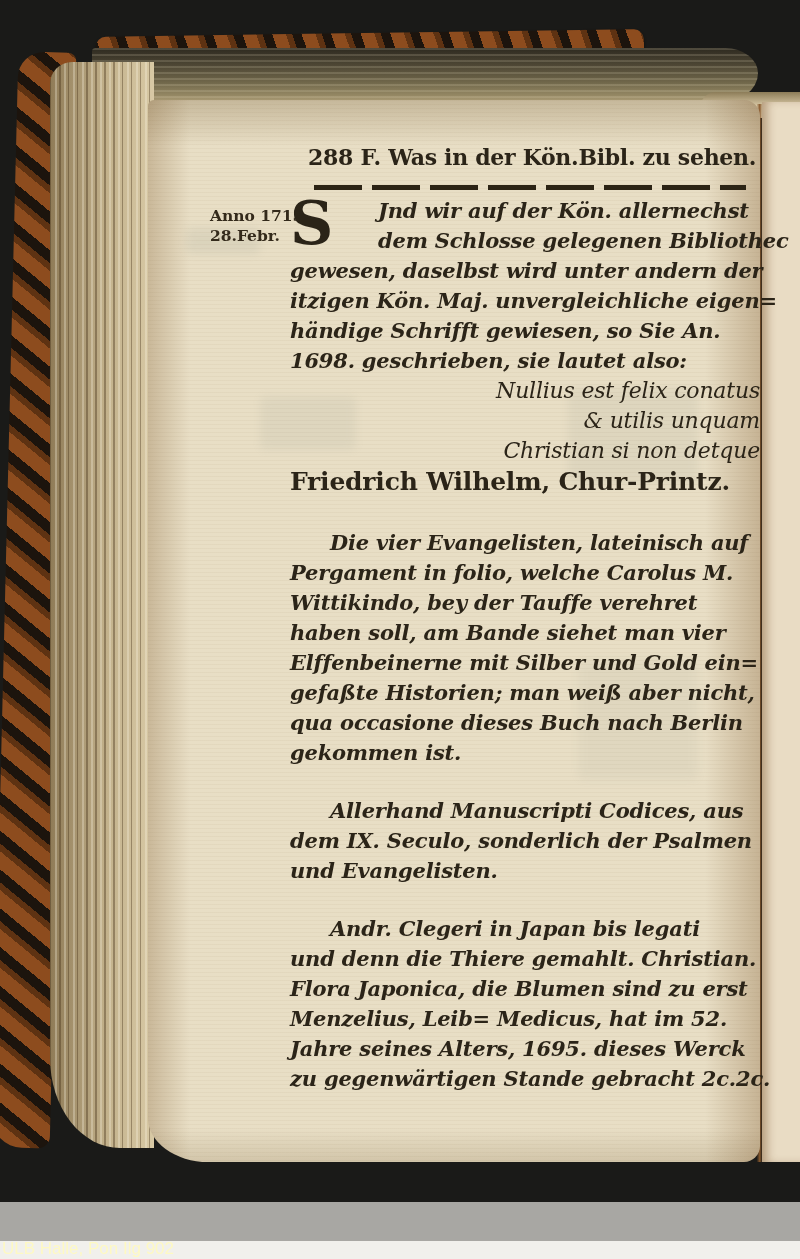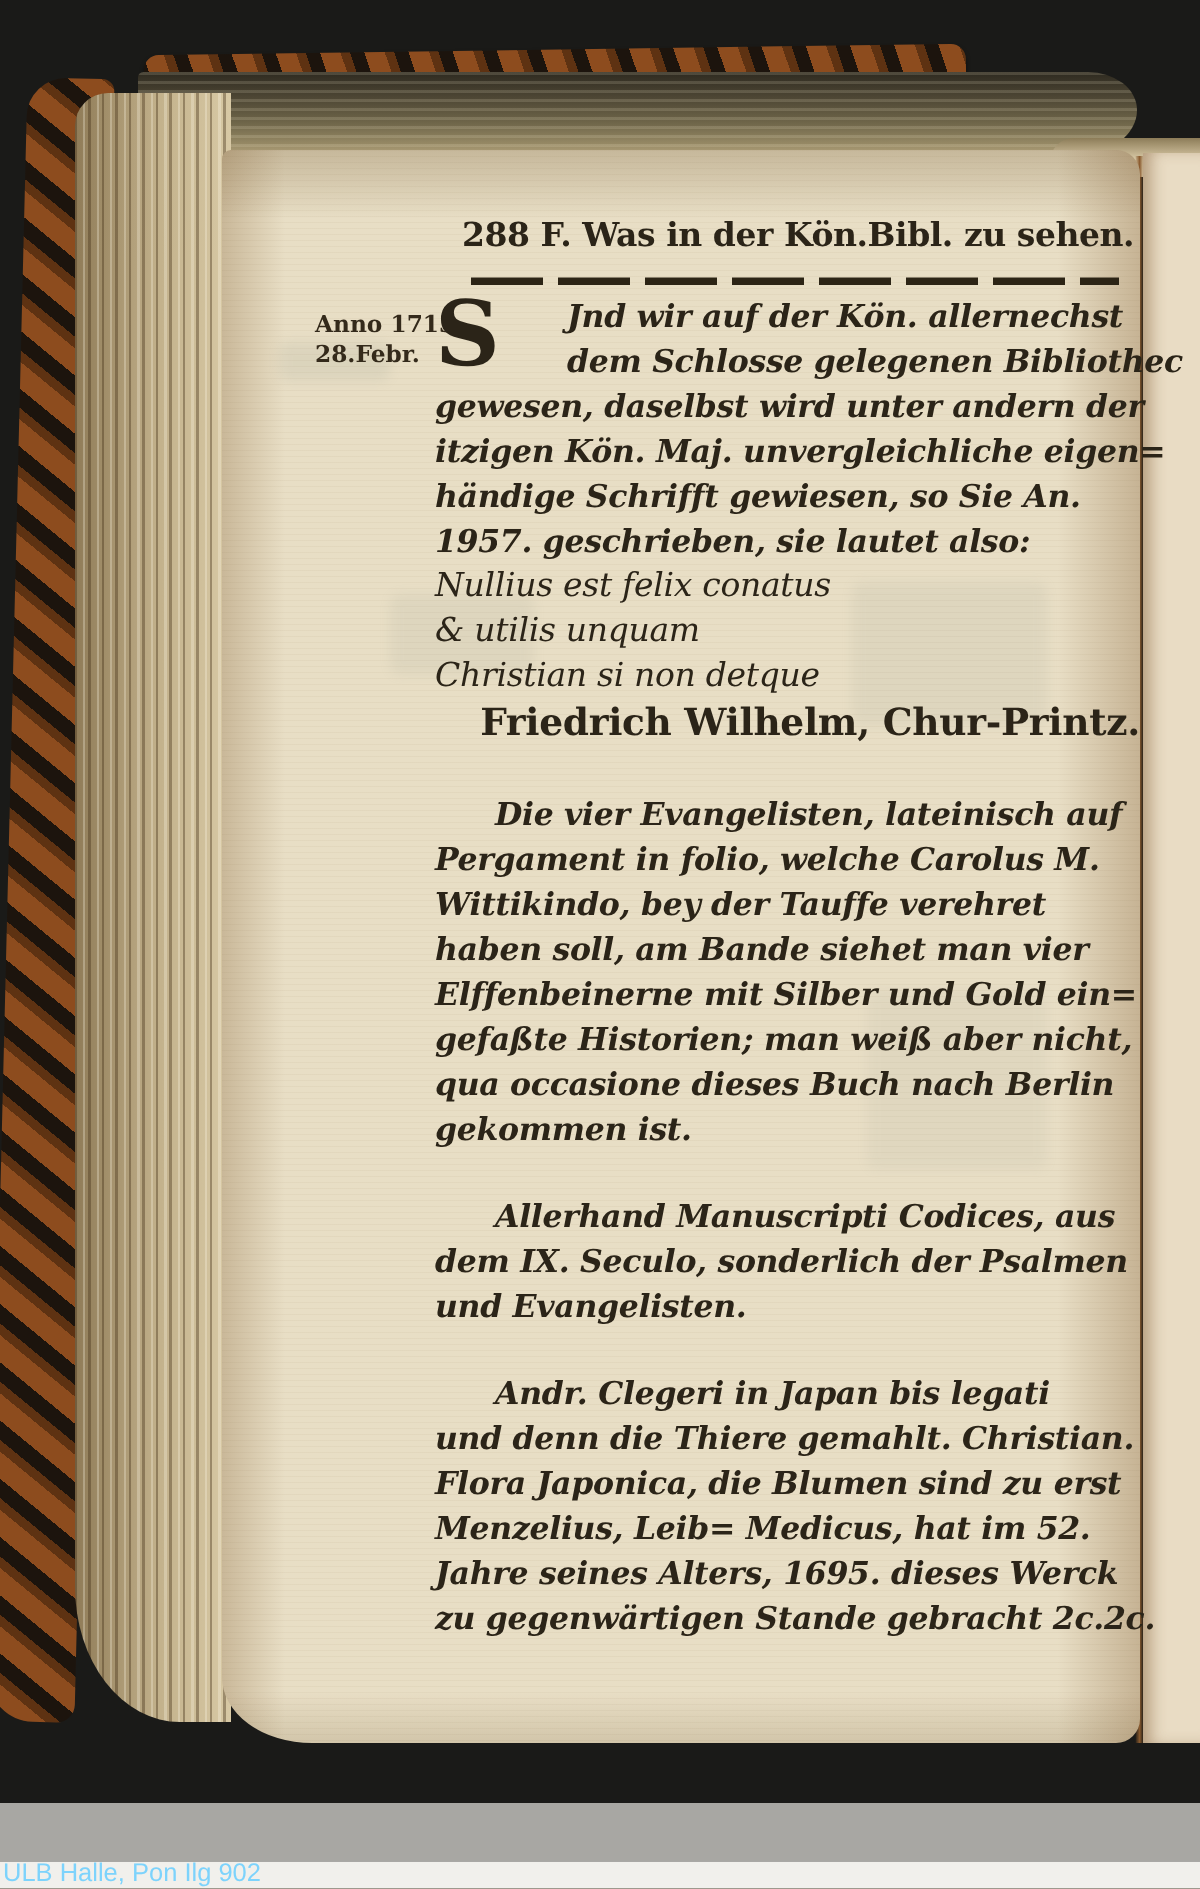--- a/index.html
+++ b/index.html
@@ -80,39 +80,39 @@
   }
   .text-col{
     position:absolute;left:142px;top:96px;width:470px;
     font-size:21px;font-weight:700;letter-spacing:-0.2px;
   }
   .text-col .line{height:30px;line-height:30px;white-space:nowrap;font-style:italic;}
   .drop-cap{
     float:left;width:88px;height:58px;text-align:left;
     font-size:60px;line-height:55px;font-weight:700;
   }
-  .verse .line{font-weight:400;font-size:22px;text-align:left;}
+  .verse .line{font-weight:400;font-size:22px;text-align:right;}
   .signature{
-    height:34px;line-height:32px;text-align:right;
+    height:34px;line-height:32px;text-align:left;
     font-size:25px;font-weight:700;white-space:nowrap;
   }
   .indent-first > .line:first-child{padding-left:40px;margin-top:28px;}
   
   .footer-bar{
     position:absolute;left:0;top:1202px;width:800px;height:39px;
     background:#a8a7a3;
   }
   .footer-strip{
     position:absolute;left:0;top:1241px;width:800px;height:18px;
     background:#f1f0ec;
   }
   .shelfmark{
     position:absolute;left:2px;top:1239px;
     font-family:"Liberation Sans","DejaVu Sans",sans-serif;
-    font-size:17px;color:#7dd3fc;white-space:nowrap;
+    font-size:17px;color:#fef9c3;white-space:nowrap;
   }
 </style>
 </head>
 <body>
 
 <div>
   <div class="cover-top"></div>
   <div class="edge-top"></div>
   <div class="facing-top"></div>
   <div class="cover-left"></div>
@@ -135,21 +135,21 @@
       </div>
 
     <div class="text-col">
       <div class="para">
         <span class="drop-cap">S</span>
       <div class="line">Jnd wir auf der Kön. allernechst</div>
           <div class="line">dem Schlosse gelegenen Bibliothec</div>
           <div class="line">gewesen, daselbst wird unter andern der</div>
           <div class="line">itzigen Kön. Maj. unvergleichliche eigen=</div>
           <div class="line">händige Schrifft gewiesen, so Sie An.</div>
-          <div class="line">1957. geschrieben, sie lautet also:</div>
+          <div class="line">1698. geschrieben, sie lautet also:</div>
         </div>
       <div class="verse">
           <div class="line">Nullius est felix conatus</div>
           <div class="line">&amp; utilis unquam</div>
           <div class="line">Christian si non  detque</div>
         </div>
       <div class="signature">Friedrich Wilhelm, Chur-Printz.</div>
       <div class="para indent-first">
           <div class="line">Die vier Evangelisten, lateinisch auf</div>
           <div class="line">Pergament in folio, welche Carolus M.</div>

